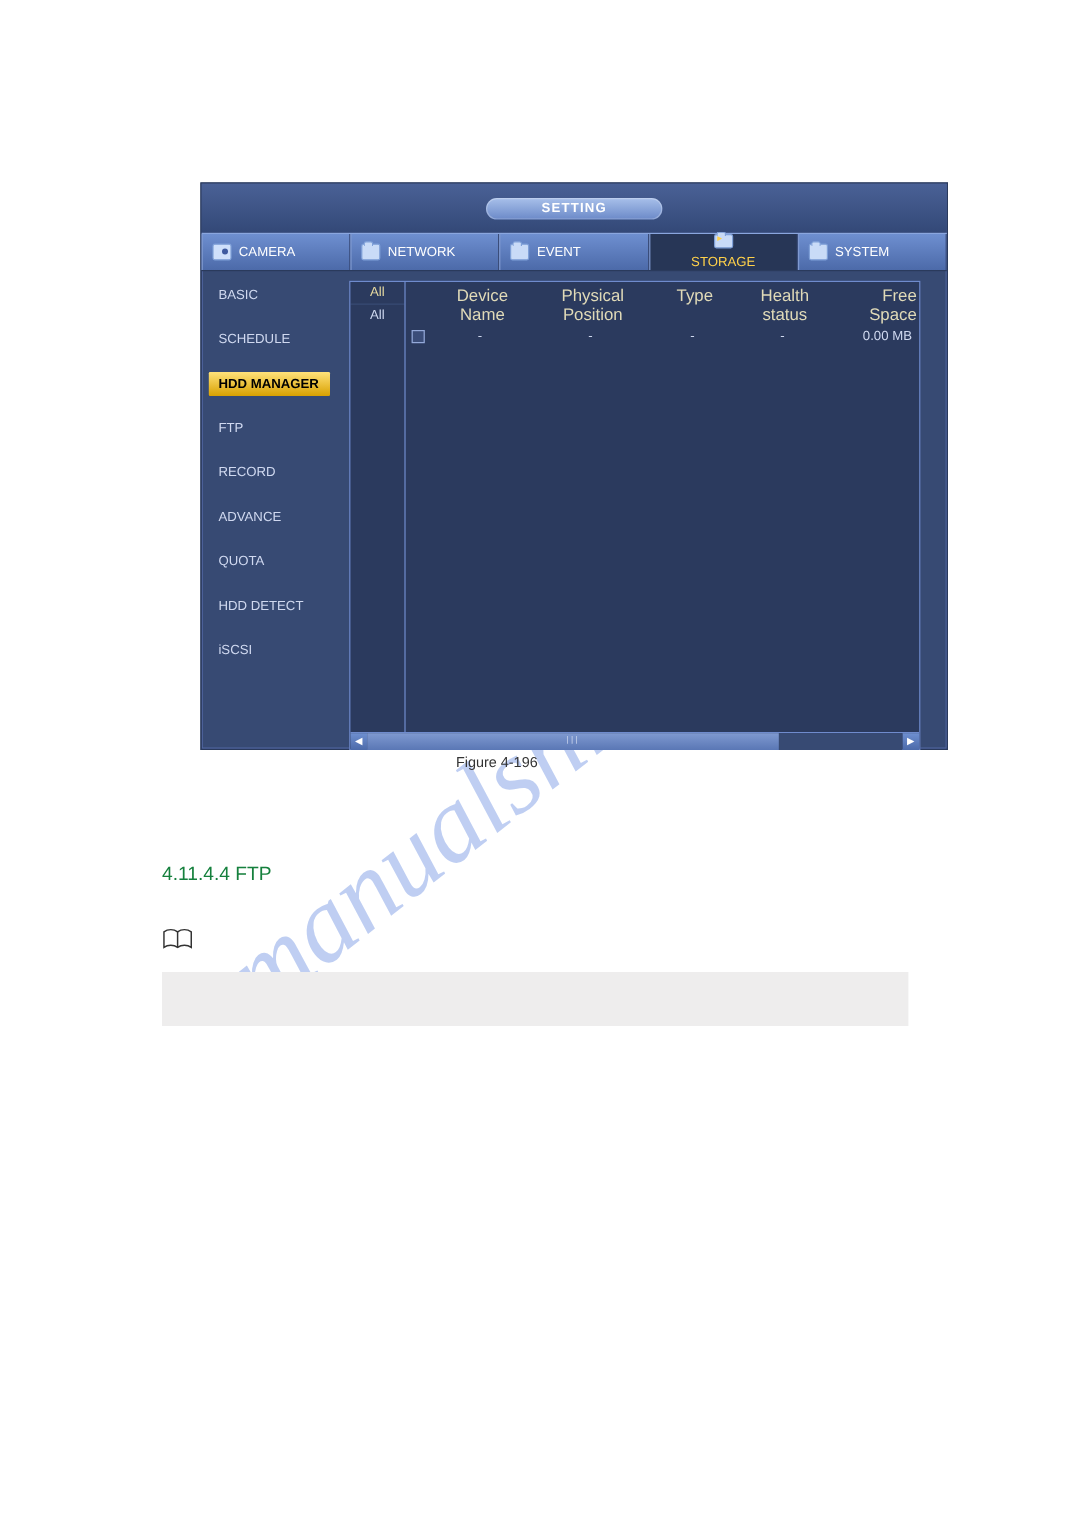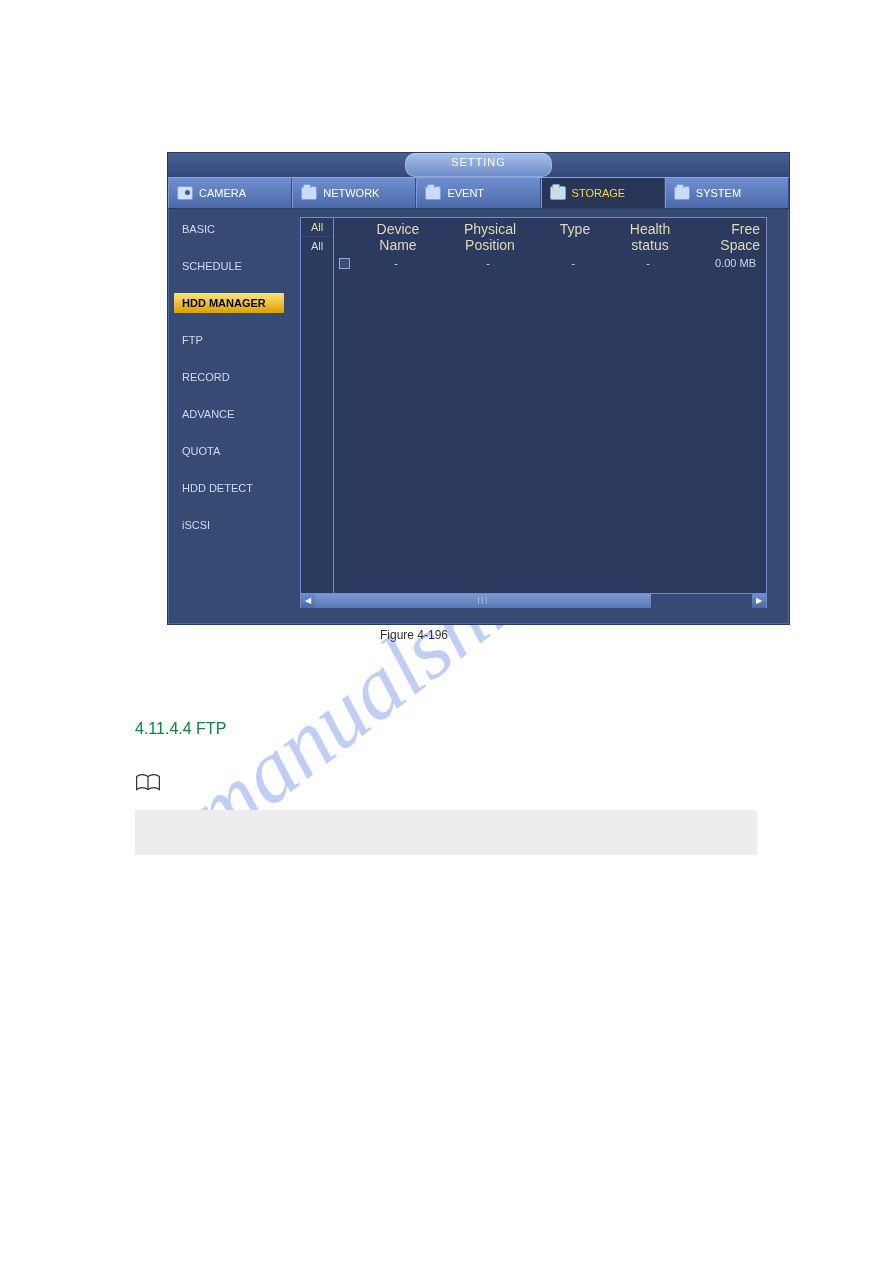--- a/index.html
+++ b/index.html
@@ -7,42 +7,42 @@
 
   .page { width: 893px; height: 1263px; position: relative; background: #fff; }
 
   .app-window {
     position: absolute; left: 167px; top: 152px; width: 623px; height: 473px;
     background: #374a73; border: 1px solid #2a3a5c;
     box-shadow: inset 0 0 0 1px #5166a2;
   }
 
   .titlebar {
-    height: 24px; background: linear-gradient(#4a6196, #334877);
-    display: flex; justify-content: center;
+    height: 41px; background: linear-gradient(#4a6196, #334877);
+    display: flex; align-items: center; justify-content: center; font-weight: bold;
   }
   .title-pill {
     background: linear-gradient(#a8c0ea, #6b89c8);
     color: #fff; font-size: 11px; letter-spacing: 1px;
     padding: 3px 46px; border-radius: 10px;
     box-shadow: inset 0 0 0 1px #ffffff40;
   }
 
   .tabstrip {
     height: 32px; display: flex; align-items: stretch;
     background: linear-gradient(#6e8fd0, #4c6aa9);
     border-top: 1px solid #8aa6de; border-bottom: 1px solid #2a3a5c;
   }
   .tab {
     flex: 1; display: flex; align-items: center; gap: 6px;
     padding: 0 8px; color: #fff; font-size: 11px; cursor: pointer;
     border-right: 1px solid #3a4d7a;
     border-left: 1px solid #7f99d0;
   }
-  .tab.active { background: #273656; color: #ffd14a; }
+  .tab.active { background: #273656; color: #ffd14a; flex-direction: column; }
   .tab-icon { width: 16px; height: 14px; display:inline-block; }
 
   .ic-folder { background:#c9dbf7; border:1px solid #7fa0d8; border-radius:2px; position:relative; }
   .ic-folder::before { content:""; position:absolute; top:-3px; left:1px; width:6px; height:3px; background:#c9dbf7; border:1px solid #7fa0d8; border-bottom:none; border-radius:2px 2px 0 0; }
   .ic-camera { background:#cfe0fb; border:1px solid #7fa0d8; border-radius:2px; position:relative; }
   .ic-camera::after { content:""; position:absolute; right:2px; top:3px; width:5px; height:5px; background:#3e5aa0; border-radius:50%; }
   .ic-bolt { position:relative; }
   .ic-bolt::before { content:"▸"; color:#ffd14a; font-size:8px; position:absolute; right:-2px; bottom:-2px; }
 
   .body { display:flex; height: 411px; }
@@ -60,21 +60,21 @@
   }
 
   .mainpane { flex:1; padding: 8px 22px 12px 10px; display:flex; flex-direction:column; }
 
   .table-wrap {
     flex:1; border:1px solid #6f8bcd; background:#2b3a5e; position:relative;
     display:flex; flex-direction:column;
   }
   .table-inner { display:flex; flex:1; overflow:hidden; }
   .leftcol {
-    width:33px; border-right:1px solid #6f8bcd; color:#cfd8ef; font-size:11px; text-align:center;
+    width:46px; border-right:1px solid #6f8bcd; color:#cfd8ef; font-size:11px; text-align:center;
   }
   .leftcol .hdr { color:#e6d9a0; padding:3px 0; border-bottom:1px solid #6f8bcd33; }
   .leftcol .row { padding:3px 0; }
 
   .datacol { flex:1; overflow:hidden; position:relative; }
   .datahdr {
     display:flex; color:#e0dab8; font-size:14px; text-align:center; padding:3px 2px;
   }
   .dh { flex-shrink:0; }
   .dh.chk { width:20px; }

